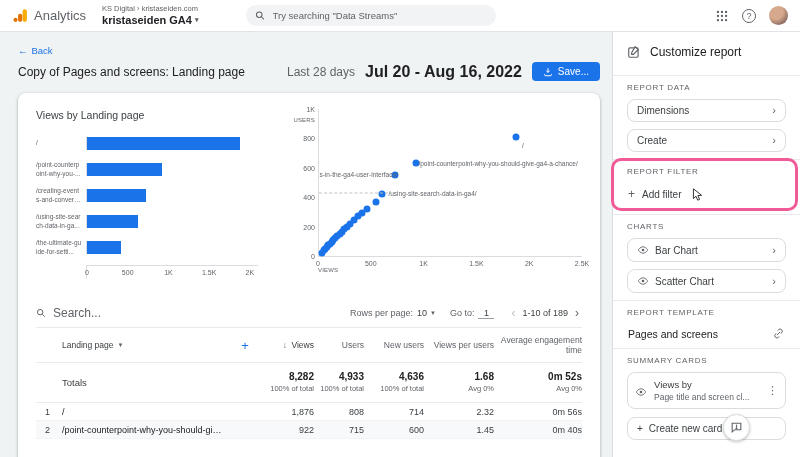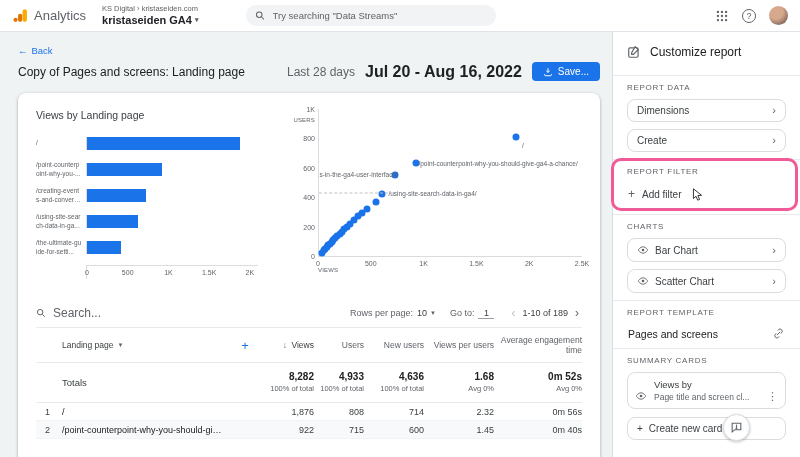--- a/index.html
+++ b/index.html
@@ -100,21 +100,21 @@
   .s-divider{border-top:1px solid #e8eaed;margin:7px -14px}
   .s-label{font-size:8px;color:#5f6368;letter-spacing:.09em;margin:7px 0 7px}
   .outline-btn{display:flex;align-items:center;gap:6px;border:1px solid #dadce0;border-radius:8px;padding:5px 9px;font-size:10px;color:#3c4043;margin-bottom:7px;background:#fff;cursor:pointer}
   .chev{margin-left:auto;color:#5f6368;font-size:11px;line-height:1}
   .s-section{position:relative}
   .pink-box{position:absolute;left:-16px;right:-12px;top:-9px;bottom:-4px;border:3px solid #ef5a97;border-radius:10px;pointer-events:none;z-index:10}
   .add-filter{display:flex;align-items:center;gap:7px;font-size:10px;color:#3c4043;padding:4px 1px 6px;cursor:pointer}
   .add-filter .plus{font-size:12px;color:#5f6368}
   .template-row{display:flex;align-items:center;justify-content:space-between;font-size:10.5px;color:#202124;padding:3px 1px 1px}
   .icon-btn{cursor:pointer;display:flex;align-items:center}
-  .summary-card{display:flex;align-items:flex-end;gap:7px;border:1px solid #dadce0;border-radius:8px;padding:6px 7px;margin-bottom:8px;cursor:pointer}
+  .summary-card{display:flex;align-items:center;gap:7px;border:1px solid #dadce0;border-radius:8px;padding:6px 7px;margin-bottom:8px;cursor:pointer}
   .sc-text{flex:1;min-width:0}
   .sc-title{font-size:9.5px;color:#3c4043}
   .sc-sub{font-size:8.5px;color:#5f6368;white-space:nowrap;overflow:hidden;text-overflow:ellipsis;margin-top:2px}
   .kebab{color:#5f6368;font-size:11px;cursor:pointer;line-height:1}
 
   
   .fab{position:absolute;right:50px;bottom:16px;width:27px;height:27px;border-radius:50%;background:#fff;border:1px solid #dadce0;box-shadow:0 1px 3px rgba(60,64,67,.3);display:flex;align-items:center;justify-content:center;cursor:pointer;z-index:30}
 </style>
 </head>
 <body>

